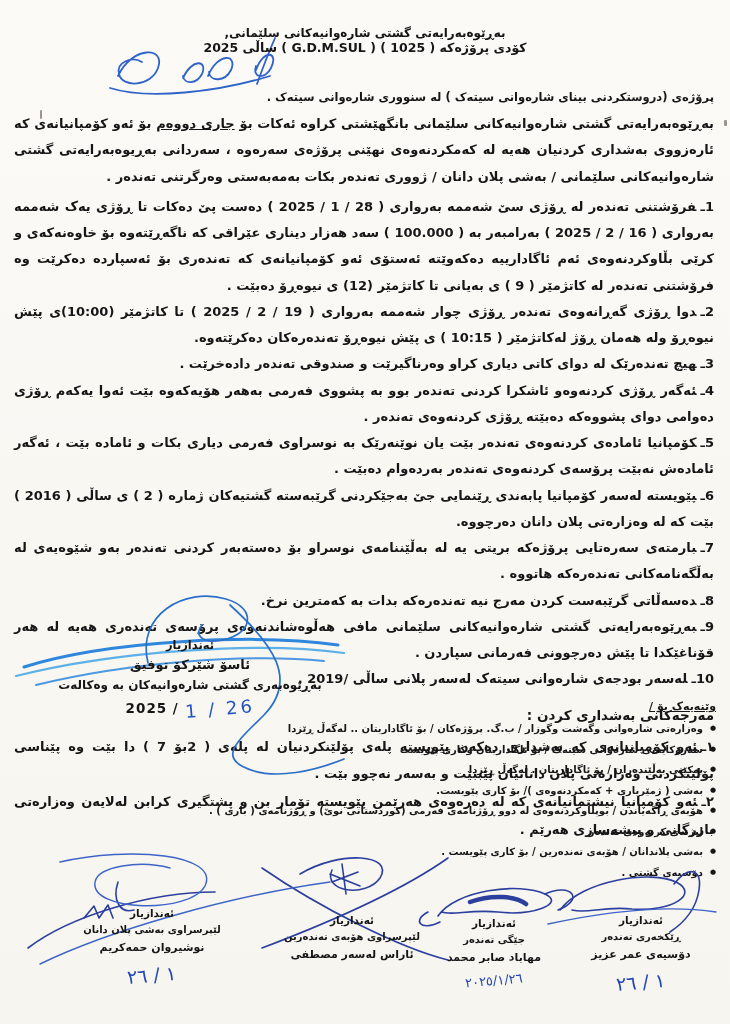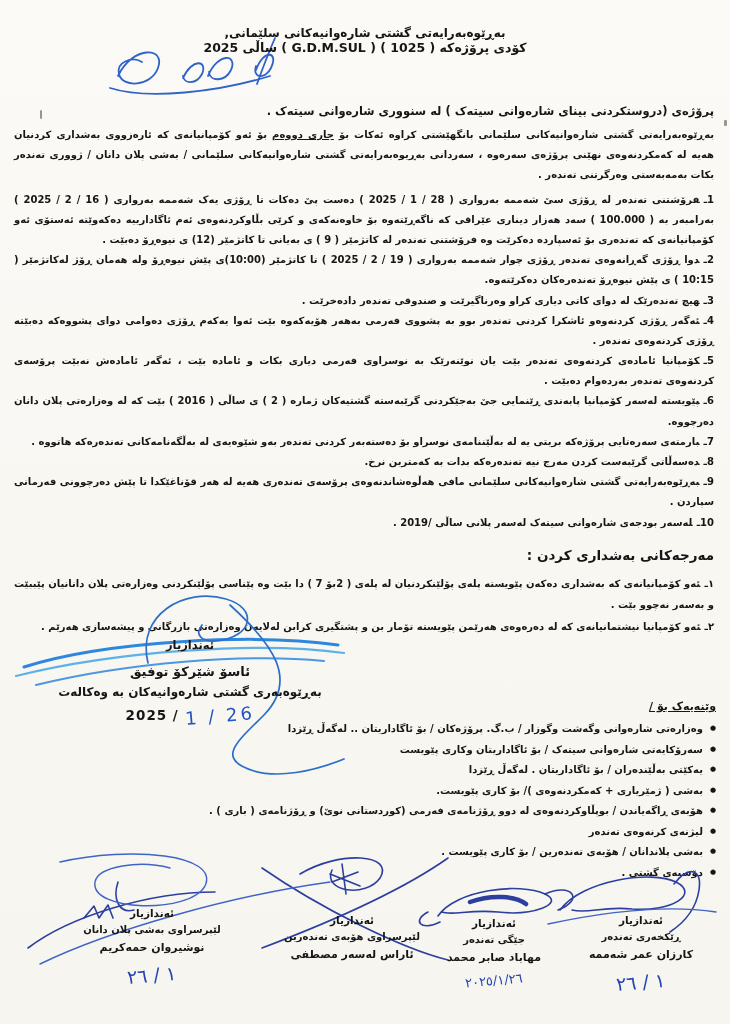--- a/index.html
+++ b/index.html
@@ -13,36 +13,36 @@
     color:#161616;
     direction: rtl;
     overflow: hidden;
     font-weight: 700;
   }
   
   .header { position:absolute; top:26px; left:0; right:0; text-align:center; }
   .header .org  { font-size:12px; letter-spacing:.2px; }
   .header .code { font-size:12.5px; }
   
-  .bodyflow { position:absolute; top:104px; right:16px; left:14px; }
+  .bodyflow { position:absolute; top:90px; right:16px; left:14px; }
   .proj-title { font-size:11.5px; margin-bottom:7px; }
-  .para, .item { font-size:10px; line-height:2.02; text-align:justify; }
+  .para, .item { font-size:13px; line-height:2.02; text-align:justify; }
   .underline { text-decoration: underline; }
   .items { margin-top:4px; }
   .item .num { padding-left:4px; }
   .cond-head { font-size:13.5px; margin:14px 0 10px 0; }
   .cond .item { line-height:2.15; }
   
   .ink-note { position:absolute; top:30px; left:88px; width:196px; height:80px; }
   svg path { fill:none; stroke-linecap:round; stroke-linejoin:round; }
   .hw { font-weight:400; transform: rotate(-5deg); display:inline-block; }
   
   .signatory { position:absolute; top:638px; left:22px; width:336px; text-align:center; }
   .signatory .s-title { font-size:11.5px; }
-  .signatory .s-name  { font-size:13px;  margin-top:12px; }
+  .signatory .s-name  { font-size:13px;  margin-top:5px; }
   .signatory .s-role  { font-size:12px;  margin-top:6px; white-space:nowrap; }
   .signatory .s-date  { font-size:13.5px; margin-top:6px; direction:ltr; letter-spacing:1px; }
   .signatory .s-date .hw { color:#2553c4; font-size:18px; letter-spacing:3px; vertical-align:-2px; }
   .sig-main-svg { position:absolute; top:575px; left:6px; width:364px; height:212px; pointer-events:none; }
   
   .copies { position:absolute; top:700px; right:14px; width:446px; }
   .copies .c-head { font-size:11px; text-decoration:underline; margin-bottom:6px; }
   .cl { font-size:10px; line-height:2.05; white-space:nowrap; }
   .cl .dot { font-size:7px; vertical-align:2px; padding-left:7px; }
   
@@ -174,19 +174,19 @@
   </div>
   <div class="sigblk blk3">
     <div class="t">ئەندازیار</div>
     <div class="r">جێگی تەندەر</div>
     <div class="n">مهاباد صابر محمد</div>
     <div class="d hw small">٢٠٢٥/١/٢٦</div>
   </div>
   <div class="sigblk blk4">
     <div class="t">ئەندازیار</div>
     <div class="r">ڕێکخەری تەندەر</div>
-    <div class="n">کارزان عمر شەممە</div>
+    <div class="n">دۆسیەی عمر عزیز</div>
     <div class="d hw">١ / ٢٦</div>
   </div>
 
   <div class="speck" style="left:40px;top:110px;width:2px;height:9px;"></div>
   <div class="speck" style="left:724px;top:120px;width:3px;height:6px;"></div>
 </div>
 
 </body></html>

